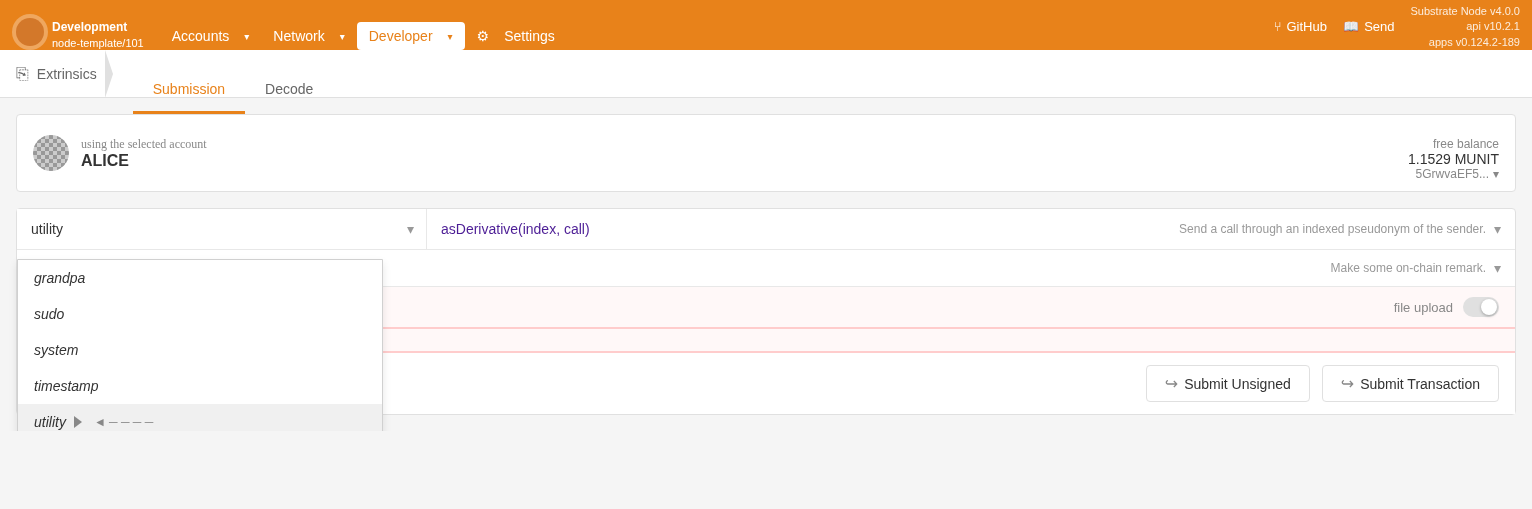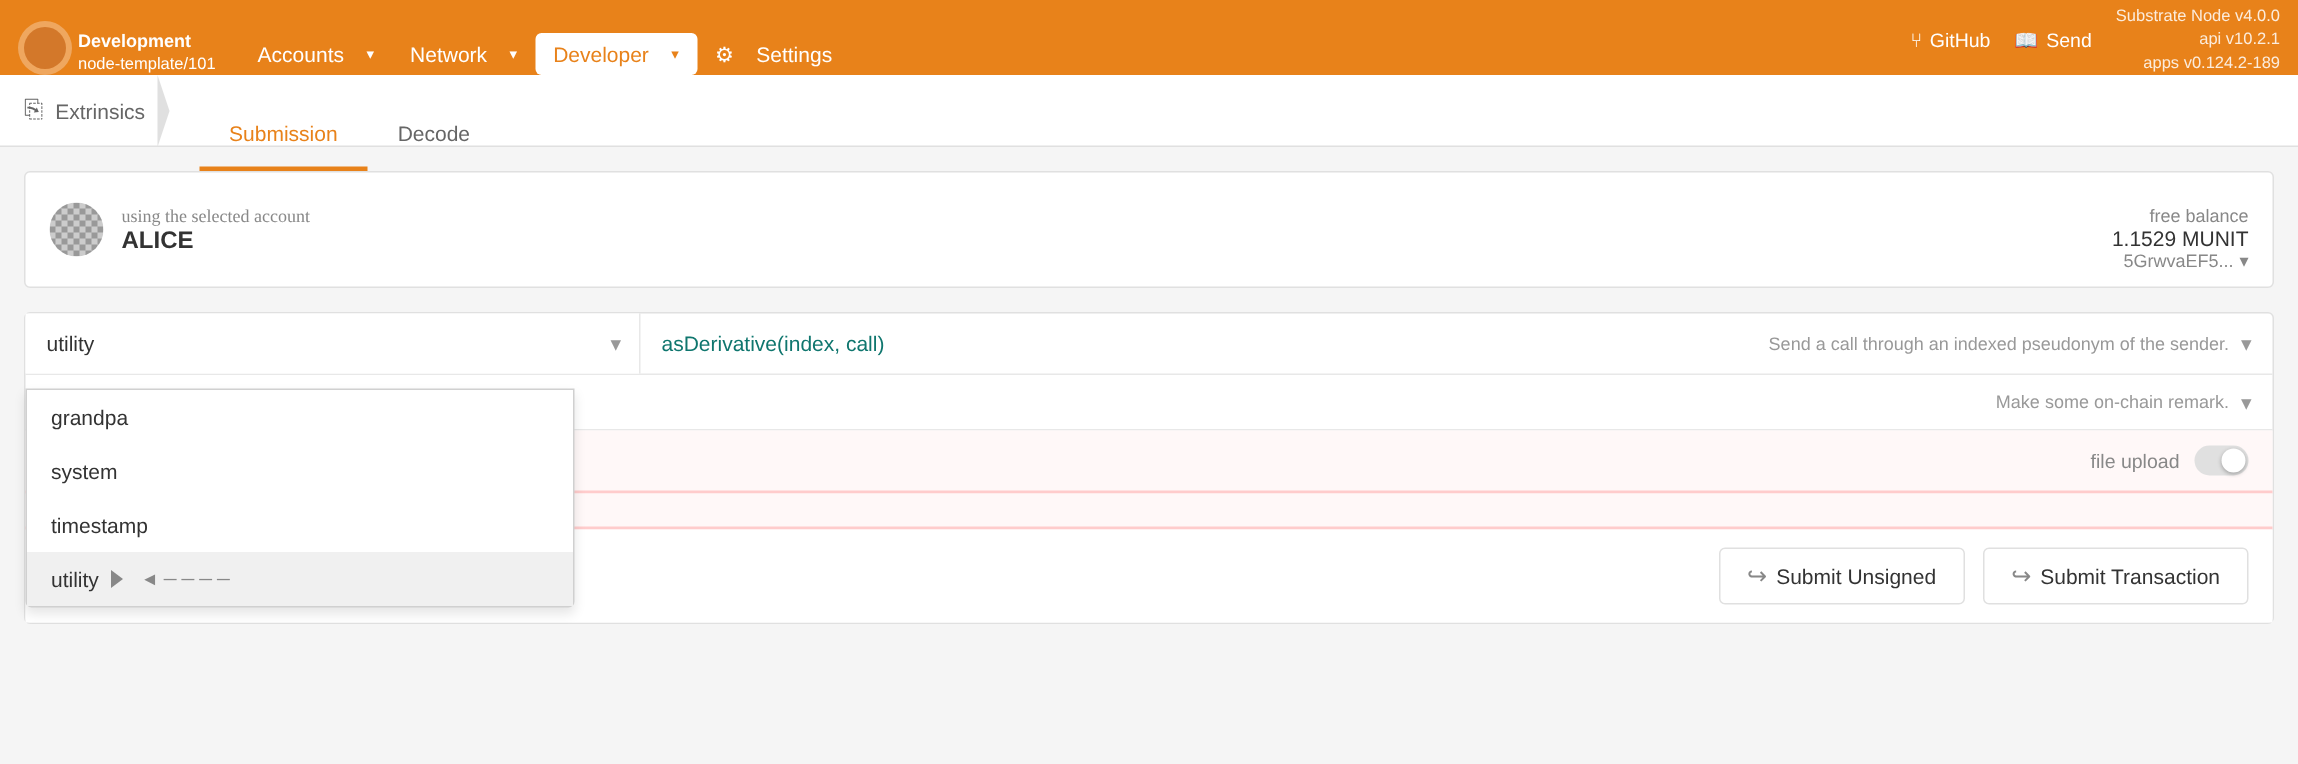--- a/index.html
+++ b/index.html
@@ -173,39 +173,40 @@
       color: #999; pointer-events: none;
     }
     .call-select-wrapper {
       flex: 1;
       display: flex; align-items: center;
       padding: 0 14px;
     }
     .call-select {
       flex: 1;
       border: none; outline: none;
-      font-size: 14px; color: #0f766e;
+      font-size: 14px; color: #4c1d95;
       appearance: none; background: transparent;
       cursor: pointer;
     }
     .call-description {
       color: #999; font-size: 12px; margin-left: auto; white-space: nowrap;
     }
     .call-chevron { color: #999; margin-left: 8px; }
 
     
     .dropdown-overlay {
       position: absolute;
       top: 50px; left: 0;
       width: 366px;
       background: white;
       border: 1px solid #d0d0d0;
       border-radius: 0 0 4px 4px;
       z-index: 100;
       box-shadow: 0 4px 8px rgba(0,0,0,0.1);
+      font-style: italic;
     }
     .dropdown-scroll {
       max-height: 220px;
       overflow-y: auto;
     }
     .dropdown-scroll::-webkit-scrollbar { width: 6px; }
     .dropdown-scroll::-webkit-scrollbar-thumb { background: #ccc; border-radius: 3px; }
     .dropdown-item {
       padding: 10px 16px;
       cursor: pointer;
@@ -375,20 +376,21 @@
         <select class="call-select">
           <option>asDerivative(index, call)</option>
         </select>
         <span class="call-description">Send a call through an indexed pseudonym of the sender.</span>
         <span class="call-chevron">▾</span>
       </div>
 
       <div class="dropdown-overlay">
         <div class="dropdown-scroll">
           <div class="dropdown-item">grandpa</div>
+          <div class="dropdown-item">sudo</div>
           <div class="dropdown-item">system</div>
           <div class="dropdown-item">timestamp</div>
           <div class="dropdown-item selected">
             <span>utility</span>
             <span class="selected-arrow"></span>
             <span style="color:#888;font-size:12px;margin-left:4px;">◄ ─ ─ ─ ─</span>
           </div>
         </div>
       </div>
     </div>

